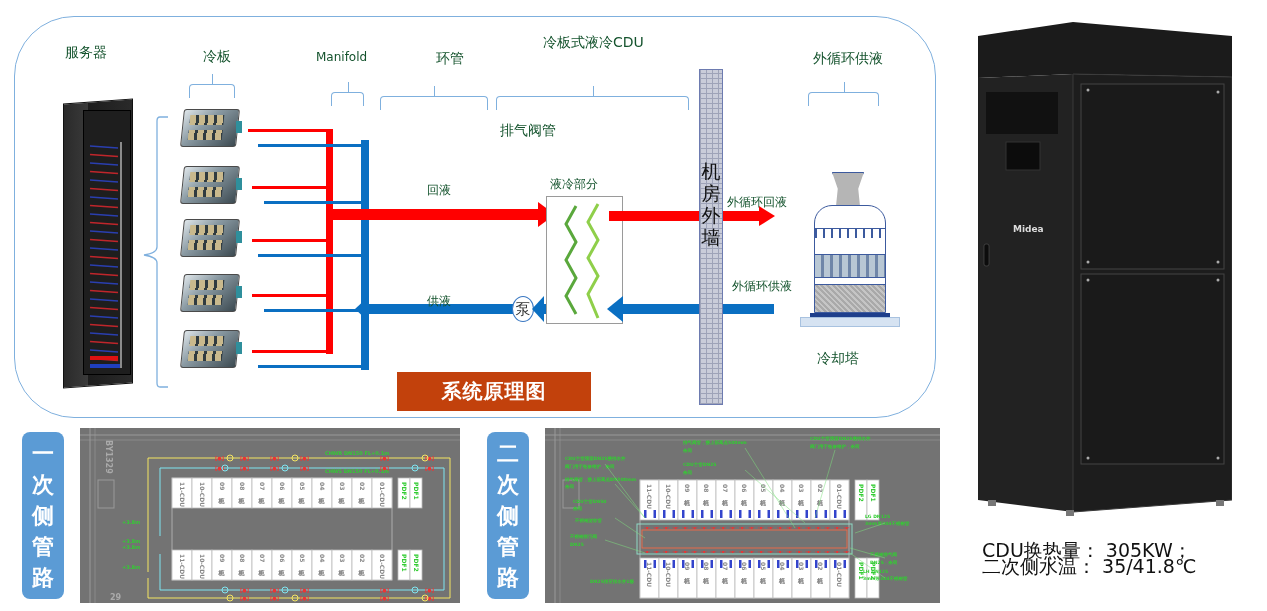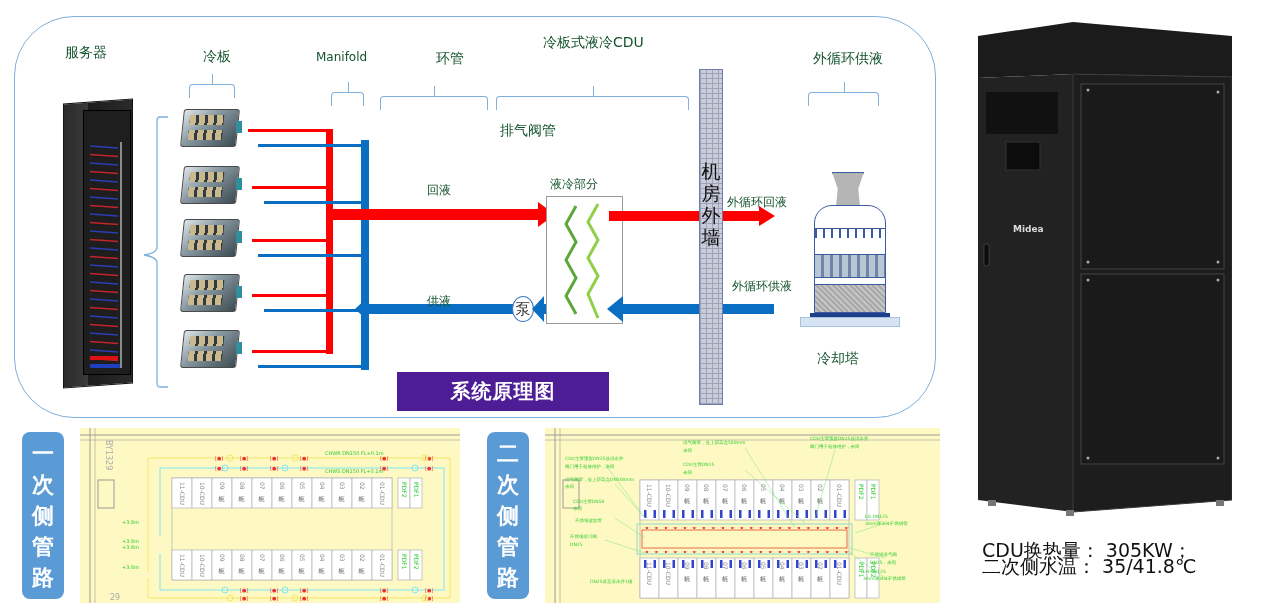--- a/index.html
+++ b/index.html
@@ -93,33 +93,33 @@
     background:
       repeating-linear-gradient(90deg, transparent 0 6px, #6f86a8 6px 9px),
       #b8c7d4; border-top: 1px solid #3c5a9e; border-bottom: 1px solid #3c5a9e; }
   .ct-basin { position: absolute; left: 0; top: 78px; width: 100%; height: 30px;
     background: repeating-linear-gradient(45deg, #a9a9a9 0 2px, #c5c5c5 2px 4px); border-top: 1px solid #3c5a9e; }
   .ct-base { position: absolute; left: 810px; top: 313px; width: 80px; height: 4px; background: #1e3f8c; }
   .ct-ground { position: absolute; left: 800px; top: 317px; width: 100px; height: 10px; background: #d6e3f2; border: 1px solid #a8c2e0; }
 
   
   .banner {
-    position: absolute; left: 397px; top: 372px; width: 212px; height: 39px;
-    background: #4c1d95; color: #fff; font-size: 20px; font-weight: bold;
+    position: absolute; left: 397px; top: 372px; width: 194px; height: 39px;
+    background: #c2410c; color: #fff; font-size: 20px; font-weight: bold;
     text-align: center; line-height: 39px; letter-spacing: 1px;
   }
 
   
   .side-tag {
     position: absolute; width: 42px; height: 167px; background: #5b9bd5; border-radius: 8px;
     color: #fff; font-size: 22px; font-weight: bold; text-align: center; line-height: 31px; padding-top: 6px;
   }
 
   
-  .cad { position: absolute; background: #fef9c3; overflow: hidden; }
+  .cad { position: absolute; background: #737373; overflow: hidden; font-weight: bold; }
   .cad svg { position: absolute; left: 0; top: 0; }
 
   
   .cdu {
     position: absolute; left: 978px; top: 22px; width: 254px; height: 495px;
   }
   .cdu-caption { position: absolute; left: 982px; width: 270px; font-size: 19px; color: #111; white-space: nowrap; }
 </style>
 </head>
 <body>

